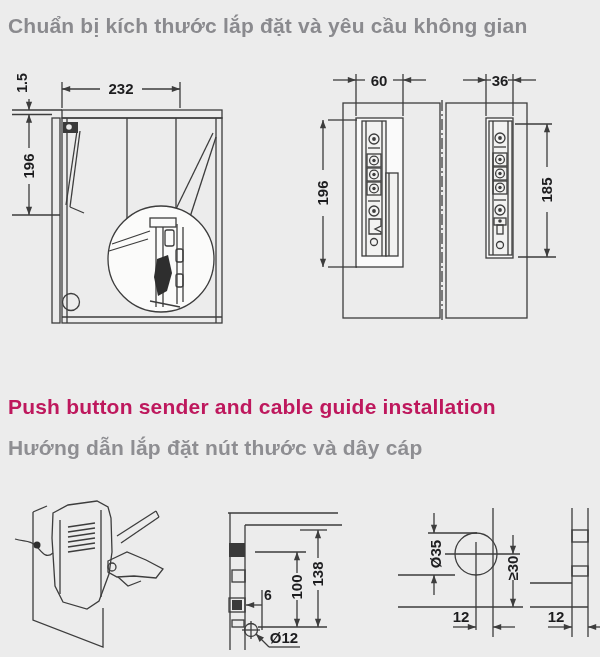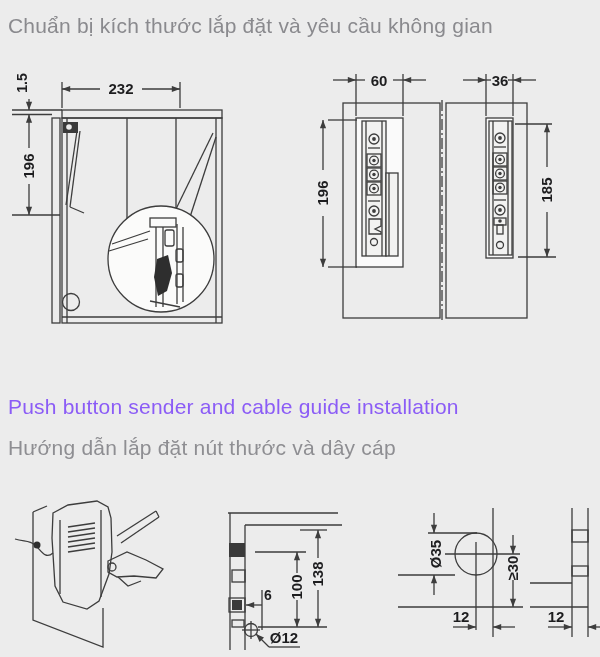--- a/index.html
+++ b/index.html
@@ -1,23 +1,23 @@
 <!DOCTYPE html>
 <html><head>
 <meta charset="utf-8">
 <style>
   html,body{margin:0;padding:0;}
   body{
     width:600px;height:657px;position:relative;overflow:hidden;
     background:#ececec;
     font-family:"Liberation Sans","DejaVu Sans",sans-serif;
   }
-  .heading{position:absolute;left:8px;margin:0;font-weight:400;letter-spacing:.2px;white-space:nowrap;}
+  .heading{position:absolute;left:8px;margin:0;font-weight:700;letter-spacing:.2px;white-space:nowrap;}
   #prep-heading{top:14px;font-size:21px;color:#8a8a8e;}
-  #install-heading-en{top:395px;font-size:21px;color:#8b5cf6;}
+  #install-heading-en{top:395px;font-size:21px;color:#be185d;}
   #install-heading-vi{top:436px;font-size:21px;color:#8e8e92;}
   svg{position:absolute;left:0;display:block;}
   #top-drawings{top:60px;}
   #bottom-drawings{top:480px;}
   .ln{stroke:#3d3d3d;stroke-width:1.3;fill:none;}
   .dim{font-family:"Liberation Sans","DejaVu Sans",sans-serif;font-weight:bold;font-size:15px;fill:#1d1d1f;}
   .dim-s{font-size:14px;}
 </style>
 </head>
 <body>

